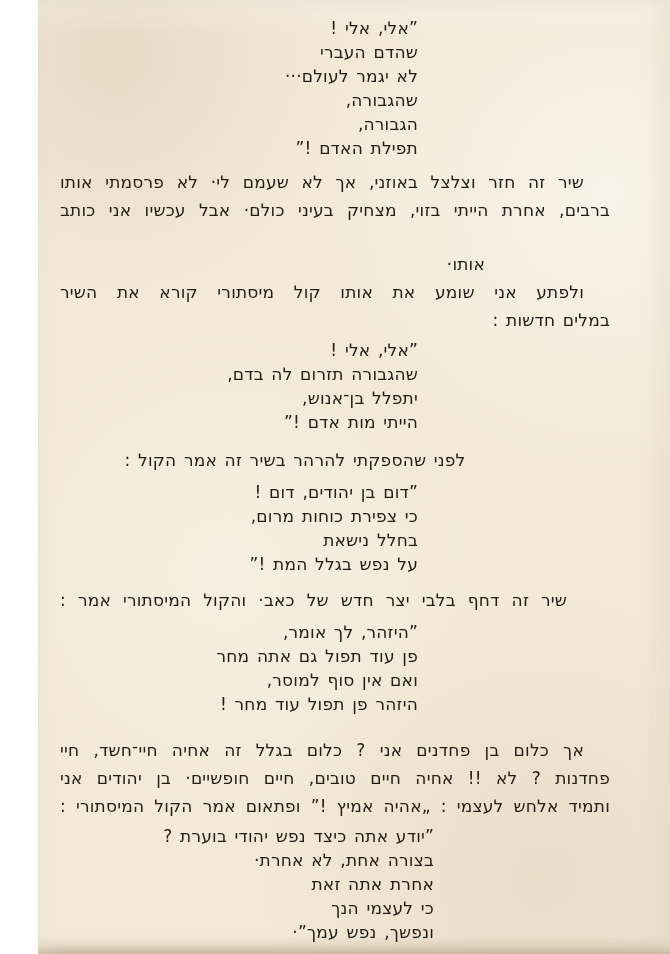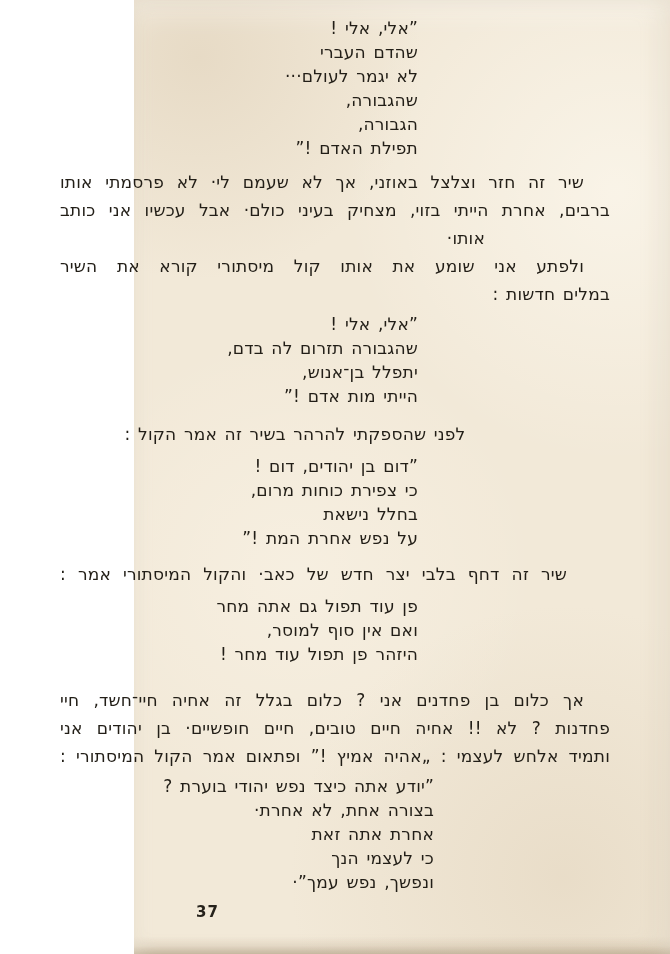--- a/index.html
+++ b/index.html
@@ -4,21 +4,21 @@
 <style>
   html,body{margin:0;padding:0;}
   body{
     width:670px;height:954px;
     font-family:"DejaVu Sans",sans-serif;
     direction:rtl;
     overflow:hidden;
     position:relative;
   }
   .paper{
-    width:536px;height:954px;
+    width:632px;height:954px;
     box-sizing:border-box;
     background-color:#f2e9d8;
     background-image:
       radial-gradient(circle at 12% 6%, rgba(205,185,155,.30), rgba(205,185,155,0) 22%),
       radial-gradient(circle at 90% 20%, rgba(255,252,244,.55), rgba(255,252,244,0) 30%),
       radial-gradient(circle at 30% 60%, rgba(255,250,240,.35), rgba(255,250,240,0) 35%),
       radial-gradient(circle at 80% 92%, rgba(200,178,145,.22), rgba(200,178,145,0) 28%),
       linear-gradient(to top, rgba(130,105,72,.38) 0px, rgba(130,105,72,.10) 8px, rgba(130,105,72,0) 18px);
     box-shadow:
       inset -10px 0 22px rgba(170,148,115,.14),
@@ -31,21 +31,21 @@
   .block{font-size:17px;}
   
   .poem{line-height:24px;text-align:right;margin-left:0;margin-right:192px;
         letter-spacing:.2px;word-spacing:2px;white-space:nowrap;}
   .poem-wide{margin-right:176px;}
   
   .para{line-height:28px;letter-spacing:.2px;word-spacing:2px;}
   .para .line{text-align:right;}
   .jline{text-align:justify;text-align-last:justify;}
   .indent{text-indent:26px;}
-  .offset-end{margin-right:125px;}
+  .offset-end{margin-right:125px;margin-top:26px;}
   .intro-narrow{line-height:28px;text-align:right;margin-right:80px;
                 letter-spacing:.2px;word-spacing:2px;white-space:nowrap;}
   .intro-wide-line{margin-right:43px;}
   
   .b0{margin-top:0;} .b1{margin-top:8px;} .b2{margin-top:0;}
   .b3{margin-top:4px;} .b4{margin-top:12px;text-align:center;} .b5{margin-top:6px;}
   .b6{margin-top:10px;} .b7{margin-top:6px;} .b8{margin-top:20px;}
   .b9{margin-top:4px;}
   .page-number{
     margin-top:9px;
@@ -85,26 +85,27 @@
         <div class="line">יתפלל בן־אנוש,</div>
         <div class="line">הייתי מות אדם !”</div>
       </div>
       <div class="block b4 intro-narrow">
         <div class="line">לפני שהספקתי להרהר בשיר זה אמר הקול :</div>
       </div>
       <div class="block b5 poem">
         <div class="line">”דום בן יהודים, דום !</div>
         <div class="line">כי צפירת כוחות מרום,</div>
         <div class="line">בחלל נישאת</div>
-        <div class="line">על נפש אחרת המת !”</div>
+        <div class="line">על נפש בגלל המת !”</div>
       </div>
       <div class="block b6 para">
         <div class="line jline intro-wide-line">שיר זה דחף בלבי יצר חדש של כאב· והקול המיסתורי אמר :</div>
       </div>
       <div class="block b7 poem">
+        <div class="line">”היזהר, לך אומר,</div>
         <div class="line">פן עוד תפול גם אתה מחר</div>
         <div class="line">ואם אין סוף למוסר,</div>
         <div class="line">היזהר פן תפול עוד מחר !</div>
       </div>
       <div class="block b8 para">
         <div class="line jline indent">אך כלום בן פחדנים אני ? כלום בגלל זה אחיה חיי־חשד, חיי</div>
         <div class="line jline">פחדנות ? לא !! אחיה חיים טובים, חיים חופשיים· בן יהודים אני</div>
         <div class="line jline">ותמיד אלחש לעצמי : „אהיה אמיץ !” ופתאום אמר הקול המיסתורי :</div>
       </div>
       <div class="block b9 poem poem-wide">

